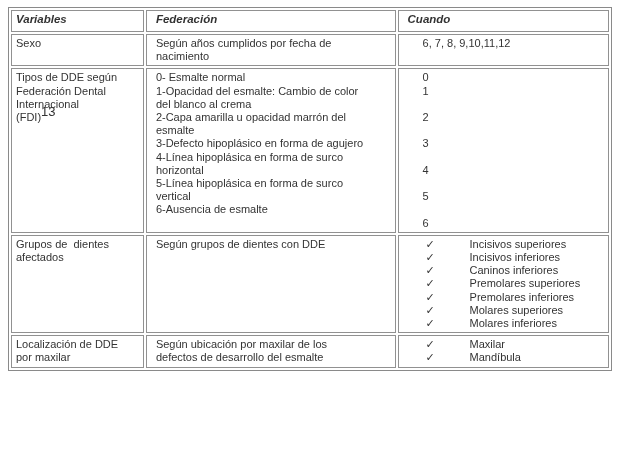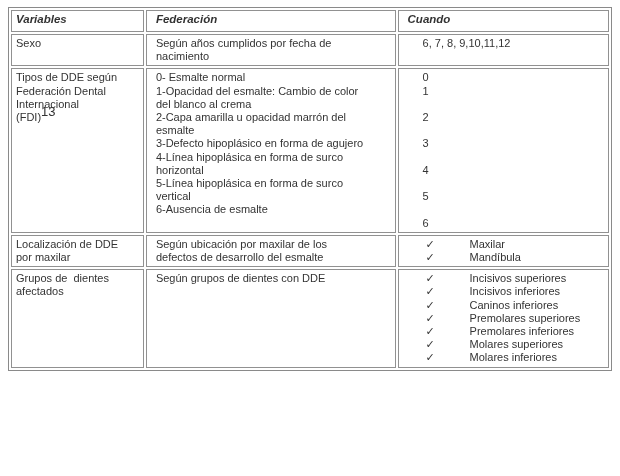--- a/index.html
+++ b/index.html
@@ -132,73 +132,73 @@
 4
 
 5
 
 6</div>
         </td>
       </tr>
 
       <tr>
         <td class="col-var">
+          <div class="pre">Grupos de  dientes
+afectados</div>
+        </td>
+        <td class="col-desc">
+          <div class="pre">Según grupos de dientes con DDE</div>
+        </td>
+        <td class="col-esc">
+          <div class="chk">
+            <span class="mark">✓</span>
+            <span class="chk-label">Incisivos superiores</span>
+          </div>
+          <div class="chk">
+            <span class="mark">✓</span>
+            <span class="chk-label">Incisivos inferiores</span>
+          </div>
+          <div class="chk">
+            <span class="mark">✓</span>
+            <span class="chk-label">Caninos inferiores</span>
+          </div>
+          <div class="chk">
+            <span class="mark">✓</span>
+            <span class="chk-label">Premolares superiores</span>
+          </div>
+          <div class="chk">
+            <span class="mark">✓</span>
+            <span class="chk-label">Premolares inferiores</span>
+          </div>
+          <div class="chk">
+            <span class="mark">✓</span>
+            <span class="chk-label">Molares superiores</span>
+          </div>
+          <div class="chk">
+            <span class="mark">✓</span>
+            <span class="chk-label">Molares inferiores</span>
+          </div>
+        </td>
+      </tr>
+
+      <tr>
+        <td class="col-var">
           <div class="pre">Localización de DDE
 por maxilar</div>
         </td>
         <td class="col-desc">
           <div class="pre">Según ubicación por maxilar de los
 defectos de desarrollo del esmalte</div>
         </td>
         <td class="col-esc">
           <div class="chk">
             <span class="mark">✓</span>
             <span class="chk-label">Maxilar</span>
           </div>
           <div class="chk">
             <span class="mark">✓</span>
             <span class="chk-label">Mandíbula</span>
-          </div>
-        </td>
-      </tr>
-
-      <tr>
-        <td class="col-var">
-          <div class="pre">Grupos de  dientes
-afectados</div>
-        </td>
-        <td class="col-desc">
-          <div class="pre">Según grupos de dientes con DDE</div>
-        </td>
-        <td class="col-esc">
-          <div class="chk">
-            <span class="mark">✓</span>
-            <span class="chk-label">Incisivos superiores</span>
-          </div>
-          <div class="chk">
-            <span class="mark">✓</span>
-            <span class="chk-label">Incisivos inferiores</span>
-          </div>
-          <div class="chk">
-            <span class="mark">✓</span>
-            <span class="chk-label">Caninos inferiores</span>
-          </div>
-          <div class="chk">
-            <span class="mark">✓</span>
-            <span class="chk-label">Premolares superiores</span>
-          </div>
-          <div class="chk">
-            <span class="mark">✓</span>
-            <span class="chk-label">Premolares inferiores</span>
-          </div>
-          <div class="chk">
-            <span class="mark">✓</span>
-            <span class="chk-label">Molares superiores</span>
-          </div>
-          <div class="chk">
-            <span class="mark">✓</span>
-            <span class="chk-label">Molares inferiores</span>
           </div>
         </td>
       </tr>
     </tbody>
   </table>
 </div>
 
 </body></html>

